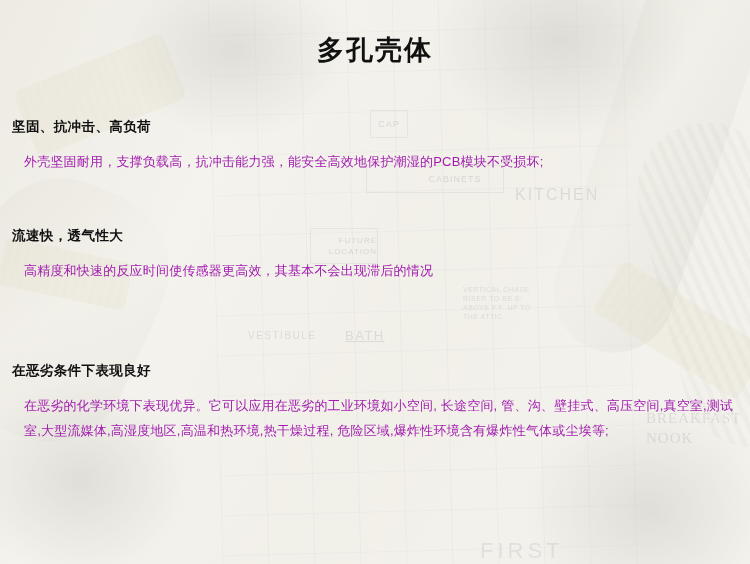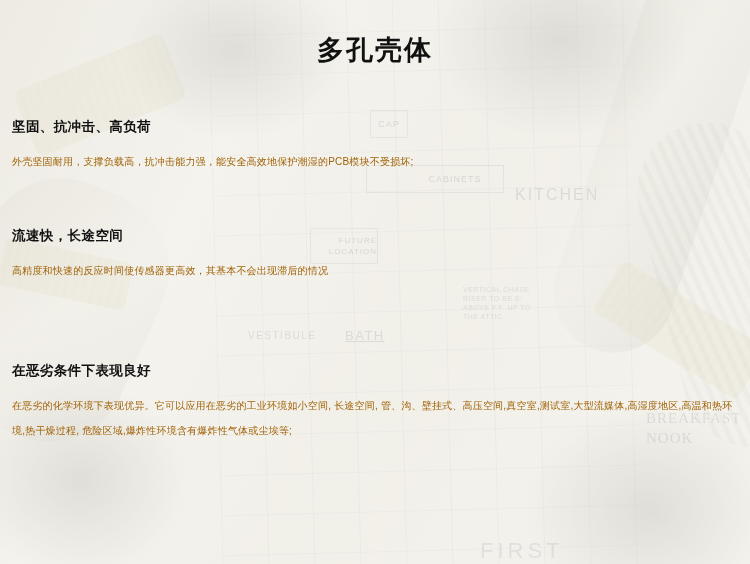--- a/index.html
+++ b/index.html
@@ -132,24 +132,25 @@
   }
   .block { position: absolute; left: 12px; right: 12px; }
   .block-heading {
     font-size: 13.5px;
     font-weight: bold;
     color: #111;
     margin-bottom: 13px;
     letter-spacing: .4px;
   }
   .block-body {
-    font-size: 10px;
+    font-size: 13px;
     line-height: 25px;
-    color: #a16207;
+    color: #a21caf;
     letter-spacing: .2px;
+    margin-left: 12px;
   }
   .b1 { top: 118px; }
   .b2 { top: 227px; }
   .b3 { top: 362px; }
 </style>
 </head>
 <body>
 
 <div class="page">
 
@@ -185,21 +186,21 @@
 
   <div class="content">
     <h1 class="title">多孔壳体</h1>
 
     <div class="block b1">
       <div class="block-heading">坚固、抗冲击、高负荷</div>
       <div class="block-body">外壳坚固耐用，支撑负载高，抗冲击能力强，能安全高效地保护潮湿的PCB模块不受损坏;</div>
     </div>
 
     <div class="block b2">
-      <div class="block-heading">流速快，长途空间</div>
+      <div class="block-heading">流速快，透气性大</div>
       <div class="block-body">高精度和快速的反应时间使传感器更高效，其基本不会出现滞后的情况</div>
     </div>
 
     <div class="block b3">
       <div class="block-heading">在恶劣条件下表现良好</div>
       <div class="block-body">在恶劣的化学环境下表现优异。它可以应用在恶劣的工业环境如小空间, 长途空间, 管、沟、壁挂式、高压空间,真空室,测试室,大型流媒体,高湿度地区,高温和热环境,热干燥过程, 危险区域,爆炸性环境含有爆炸性气体或尘埃等;</div>
     </div>
   </div>
 
 </div>

